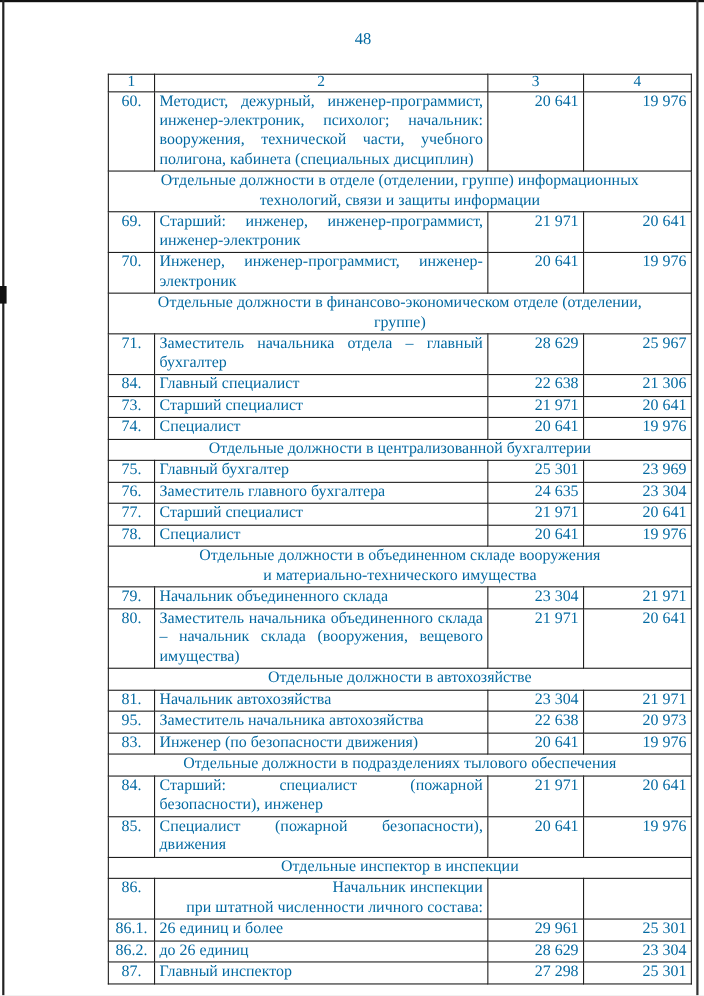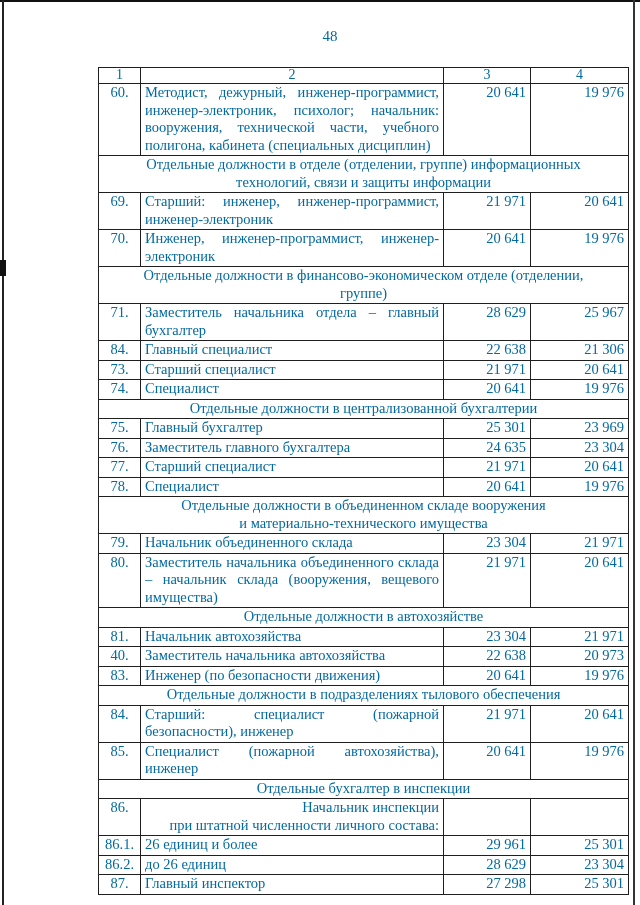--- a/index.html
+++ b/index.html
@@ -175,21 +175,21 @@
         <tr>
           <td colspan="4" class="section-cell">Отдельные должности в автохозяйстве</td>
         </tr>
         <tr>
           <td class="num-cell">81.</td>
           <td class="pos-cell">Начальник автохозяйства</td>
           <td class="val-cell">23 304</td>
           <td class="val-cell">21 971</td>
         </tr>
         <tr>
-          <td class="num-cell">40.</td>
+          <td class="num-cell">95.</td>
           <td class="pos-cell">Заместитель начальника автохозяйства</td>
           <td class="val-cell">22 638</td>
           <td class="val-cell">20 973</td>
         </tr>
         <tr>
           <td class="num-cell">83.</td>
           <td class="pos-cell">Инженер (по безопасности движения)</td>
           <td class="val-cell">20 641</td>
           <td class="val-cell">19 976</td>
         </tr>
@@ -197,26 +197,26 @@
           <td colspan="4" class="section-cell">Отдельные должности в подразделениях тылового обеспечения</td>
         </tr>
         <tr>
           <td class="num-cell">84.</td>
           <td class="pos-cell">Старший: специалист (пожарной безопасности), инженер</td>
           <td class="val-cell">21 971</td>
           <td class="val-cell">20 641</td>
         </tr>
         <tr>
           <td class="num-cell">85.</td>
-          <td class="pos-cell">Специалист (пожарной автохозяйства), инженер</td>
-          <td class="val-cell">20 641</td>
-          <td class="val-cell">19 976</td>
-        </tr>
-        <tr>
-          <td colspan="4" class="section-cell">Отдельные бухгалтер в инспекции</td>
+          <td class="pos-cell">Специалист (пожарной безопасности), движения</td>
+          <td class="val-cell">20 641</td>
+          <td class="val-cell">19 976</td>
+        </tr>
+        <tr>
+          <td colspan="4" class="section-cell">Отдельные инспектор в инспекции</td>
         </tr>
         <tr>
           <td class="num-cell">86.</td>
           <td class="pos-cell left">Начальник инспекции
 при штатной численности личного состава:</td>
           <td class="val-cell"></td>
           <td class="val-cell"></td>
         </tr>
         <tr>
           <td class="num-cell">86.1.</td>

